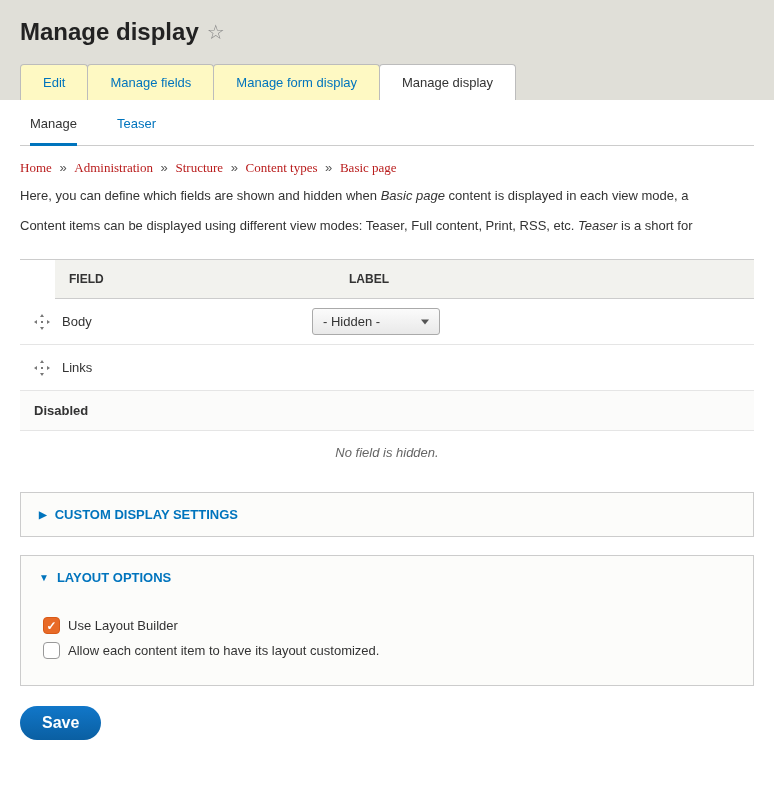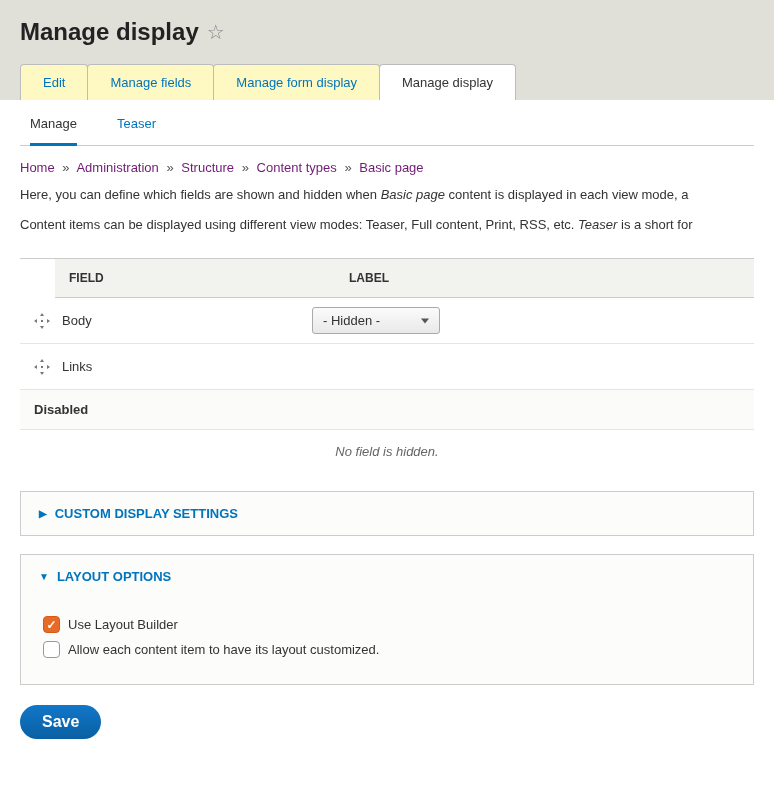--- a/index.html
+++ b/index.html
@@ -72,21 +72,21 @@
   .secondary-tabs .stab.active {
     color: #333;
     border-bottom: 3px solid #0074bd;
     margin-bottom: -1px;
     font-weight: normal;
   }
   .breadcrumb {
     font-size: 13px;
     margin-bottom: 10px;
   }
-  .breadcrumb a { color: #701a75; text-decoration: none; }
+  .breadcrumb a { color: #b91c1c; text-decoration: none; font-family: Liberation Serif, serif; }
   .breadcrumb .sep { color: #555; margin: 0 4px; }
   .desc {
     font-size: 13px;
     color: #333;
     margin-bottom: 10px;
     line-height: 1.5;
   }
   .desc em { font-style: italic; }
   .field-table {
     margin-top: 24px;

